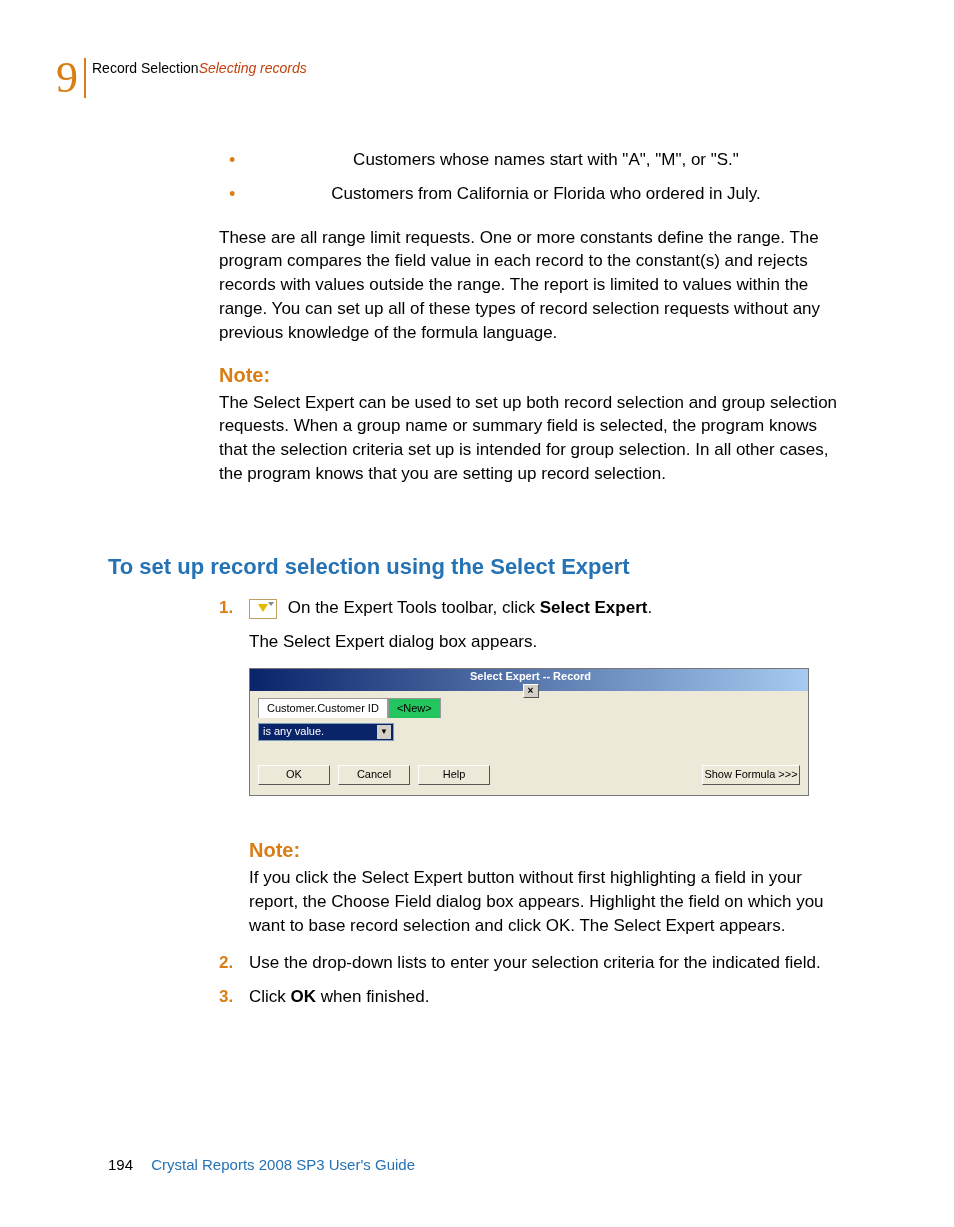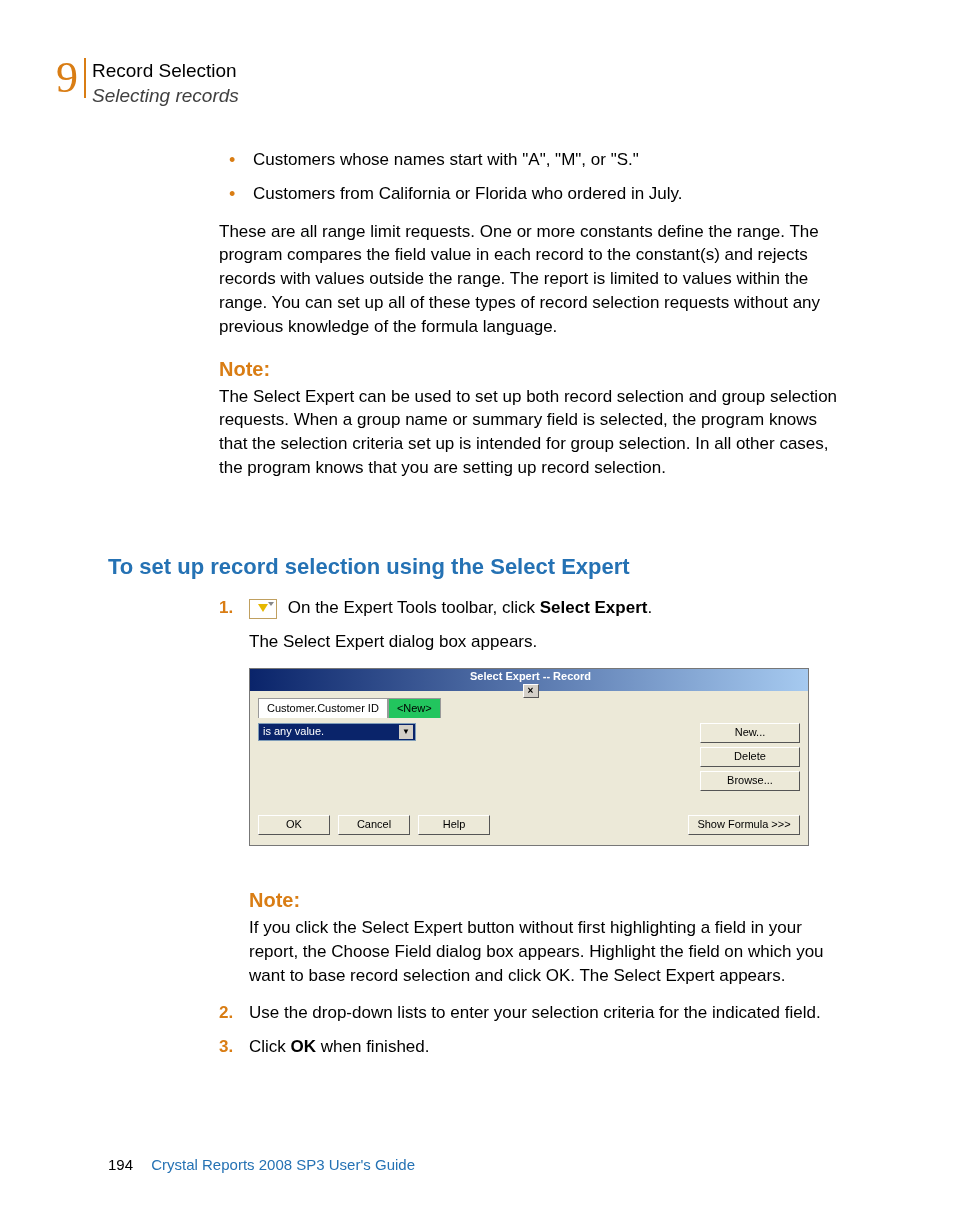--- a/index.html
+++ b/index.html
@@ -27,41 +27,41 @@
     margin-right: 4px;
   }
   .vline {
     width: 2px;
     height: 40px;
     background: #d97d14;
     margin: 2px 6px 0 2px;
   }
   .header-text {
     display: flex;
-    flex-direction: column;
-    font-size: 19px;
+    font-size: 14px;
     line-height: 1.3;
     padding-top: 3px;
   }
   .header-title { color: #000; }
-  .header-sub { font-style: italic; color: #404040; }
+  .header-sub { font-style: italic; color: #c2410c; }
   .content {
     position: absolute;
     top: 148px;
     left: 219px;
     width: 620px;
     font-size: 17px;
     line-height: 1.4;
     color: #000;
   }
   .para { margin-bottom: 16px; }
   ul.bullets {
     list-style: none;
     padding-left: 24px;
-    margin-bottom: 14px;
+    margin-bottom: 20px;
+    text-align: center;
   }
   ul.bullets li {
     position: relative;
     margin-bottom: 10px;
     padding-left: 10px;
   }
   ul.bullets li::before {
     content: "•";
     position: absolute;
     left: -14px;
@@ -184,21 +184,21 @@
     position: relative;
     top: 1px;
   }
   .dialog-tab.active { background: #fff; }
   .dialog-main {
     display: flex;
     gap: 10px;
   }
   .dialog-left { flex: 1; }
   .dialog-select {
-    width: 158px;
+    width: 136px;
     height: 18px;
     background: #0a246a;
     color: #fff;
     border: 1px solid #7f9db9;
     display: flex;
     align-items: center;
     justify-content: space-between;
     padding: 0 2px 0 4px;
     font-size: 11px;
   }
@@ -232,21 +232,21 @@
     cursor: default;
   }
   .dialog-bottom {
     display: flex;
     justify-content: space-between;
     margin-top: 24px;
     gap: 8px;
   }
   .dialog-bottom .grp { display: flex; gap: 8px; }
   .dialog-bottom .win-btn { width: 72px; }
-  .dialog-bottom .wide { width: 112px; }
+  .dialog-bottom .wide { width: 98px; }
   .footer {
     position: absolute;
     bottom: 54px;
     left: 108px;
     font-size: 15px;
   }
   .footer .pnum { color: #000; margin-right: 14px; margin-top: 44px; }
   .footer .ftext { color: #2572b4; }
   strong { font-weight: bold; }
 </style>
@@ -299,25 +299,20 @@
         <div class="dialog-tab active">Customer.Customer ID</div>
         <div class="dialog-tab">&lt;New&gt;</div>
       </div>
       <div class="dialog-main">
         <div class="dialog-left">
           <div class="dialog-select">
             <span>is any value.</span>
             <span class="dd">▼</span>
           </div>
         </div>
-        <div class="dialog-right">
-          <div class="win-btn">New...</div>
-          <div class="win-btn">Delete</div>
-          <div class="win-btn">Browse...</div>
-        </div>
       </div>
       <div class="dialog-bottom">
         <div class="grp">
           <div class="win-btn">OK</div>
           <div class="win-btn">Cancel</div>
           <div class="win-btn">Help</div>
         </div>
         <div class="win-btn wide">Show Formula &gt;&gt;&gt;</div>
       </div>
     </div>

